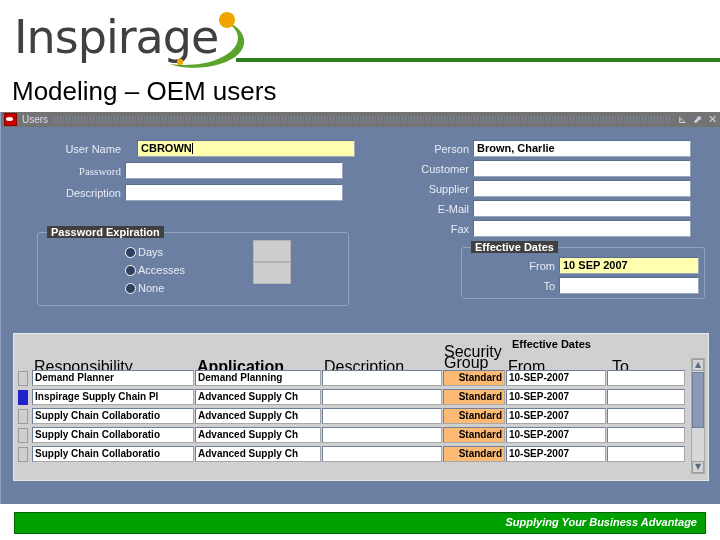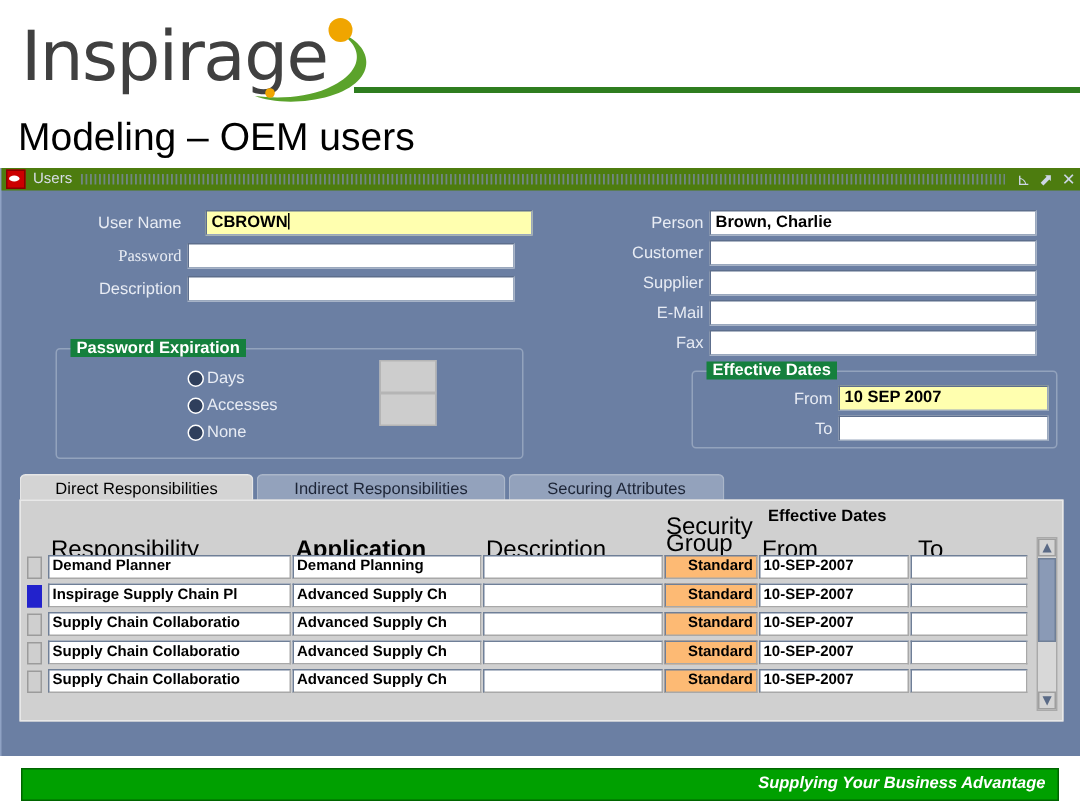--- a/index.html
+++ b/index.html
@@ -69,21 +69,21 @@
     left: 0; top: 112px;
     width: 720px; height: 392px;
     background: #6b7fa3;
     border-left: 1px solid #8fa2c4;
     box-sizing: border-box;
   }
   #titlebar {
     position: absolute;
     left: 0; top: 0;
     width: 720px; height: 15px;
-    background: #4d7c0f;
+    background: #737373;
     display: flex;
     align-items: center;
   }
   #titlebar-icon {
     width: 11px; height: 11px;
     margin-left: 3px;
     background: #cc0000;
     border: 1px solid #880000;
     position: relative;
     flex: none;
@@ -163,21 +163,21 @@
     position: absolute;
     border: 1px solid #93a3bd;
     border-radius: 3px;
     box-sizing: border-box;
   }
   .group-title {
     position: absolute;
     font-size: 11px;
     font-weight: bold;
     color: #ffffff;
-    background: #15803d;
+    background: #404040;
     padding: 0 4px;
     white-space: nowrap;
     font-family: "Liberation Sans", sans-serif;
   }
   .radio-row {
     position: absolute;
     display: flex;
     align-items: center;
     font-size: 11px;
     color: #e8ecf4;
@@ -391,25 +391,20 @@
 
   <div class="groupbox" style="left:460px; top:135px; width:244px; height:52px;"></div>
   <div class="group-title" style="left:470px; top:129px;">Effective Dates</div>
 
   <div class="field-label" style="left:480px; top:148px; width:74px;">From</div>
   <div class="txt focused" style="left:558px; top:145px; width:140px; height:17px;">10 SEP 2007</div>
 
   <div class="field-label" style="left:480px; top:168px; width:74px;">To</div>
   <div class="txt" style="left:558px; top:165px; width:140px; height:17px;"></div>
 
-  <div id="tabstrip">
-    <div class="tab active" style="left:0px; width:156px;">Direct Responsibilities</div>
-    <div class="tab" style="left:158px; width:166px;">Indirect Responsibilities</div>
-    <div class="tab" style="left:326px; width:144px;">Securing Attributes</div>
-  </div>
 
   <div id="tabpanel">
 
     <div class="col-head bold" style="left:498px; top:4px;">Effective Dates</div>
 
     <div class="col-head" style="left:20px; top:24px;">Responsibility</div>
     <div class="col-head" style="left:183px; top:24px;font-weight:bold;">Application</div>
     <div class="col-head" style="left:310px; top:24px;">Description</div>
     <div class="col-head" style="left:430px; top:12px; width:60px; line-height:11px; white-space:normal;">Security Group</div>
     <div class="col-head" style="left:494px; top:24px;">From</div>

